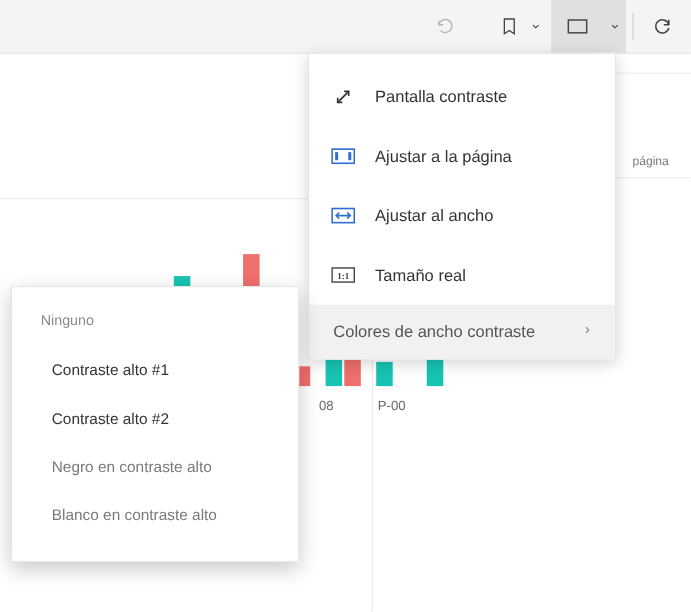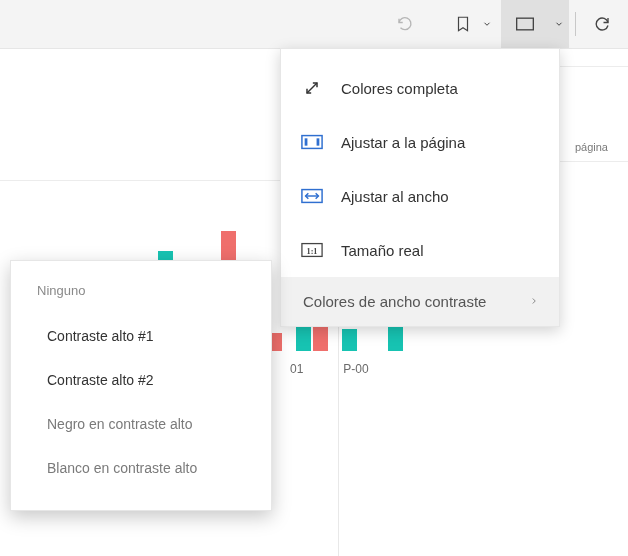--- a/index.html
+++ b/index.html
@@ -225,21 +225,21 @@
     <div class="bar coral" style="height:45px"></div>
   </div>
   <div class="bargrp">
     <div class="bar teal" style="height:22px"></div>
   </div>
   <div class="bargrp">
     <div class="bar teal" style="height:90px"></div>
   </div>
 </div>
 <div class="xlabels">
-  <span>01</span>
+  <span>08</span>
   <span>P-00</span>
 </div>
 
 <div class="right-ghost">
   <div class="vsep"></div>
   <div class="card">
     <span class="smalltxt">página</span>
   </div>
   <div class="pages" style="opacity:0">
     <div class="thumb"></div>
@@ -285,21 +285,21 @@
 
 <div class="viewmenu">
   <div class="vmitem">
     <span class="ico">
       <svg width="20" height="20" viewBox="0 0 24 24" fill="none" stroke="#333" stroke-width="1.8">
         <path d="M6 18L18 6"></path>
           <path d="M13 6h5v5"></path>
           <path d="M11 18H6v-5"></path>
       </svg>
     </span>
-    <span class="lbl">Colores completa</span>
+    <span class="lbl">Pantalla contraste</span>
   </div>
   <div class="vmitem">
     <span class="ico">
       <svg width="22" height="16" viewBox="0 0 24 16" fill="none" stroke="#2f6fd0" stroke-width="1.6">
         <rect x="1" y="1" width="22" height="14"></rect>
         <rect x="4" y="4" width="3" height="8" fill="#2f6fd0" stroke="none"></rect>
         <rect x="17" y="4" width="3" height="8" fill="#2f6fd0" stroke="none"></rect>
       </svg>
     </span>
     <span class="lbl">Ajustar a la página</span>

